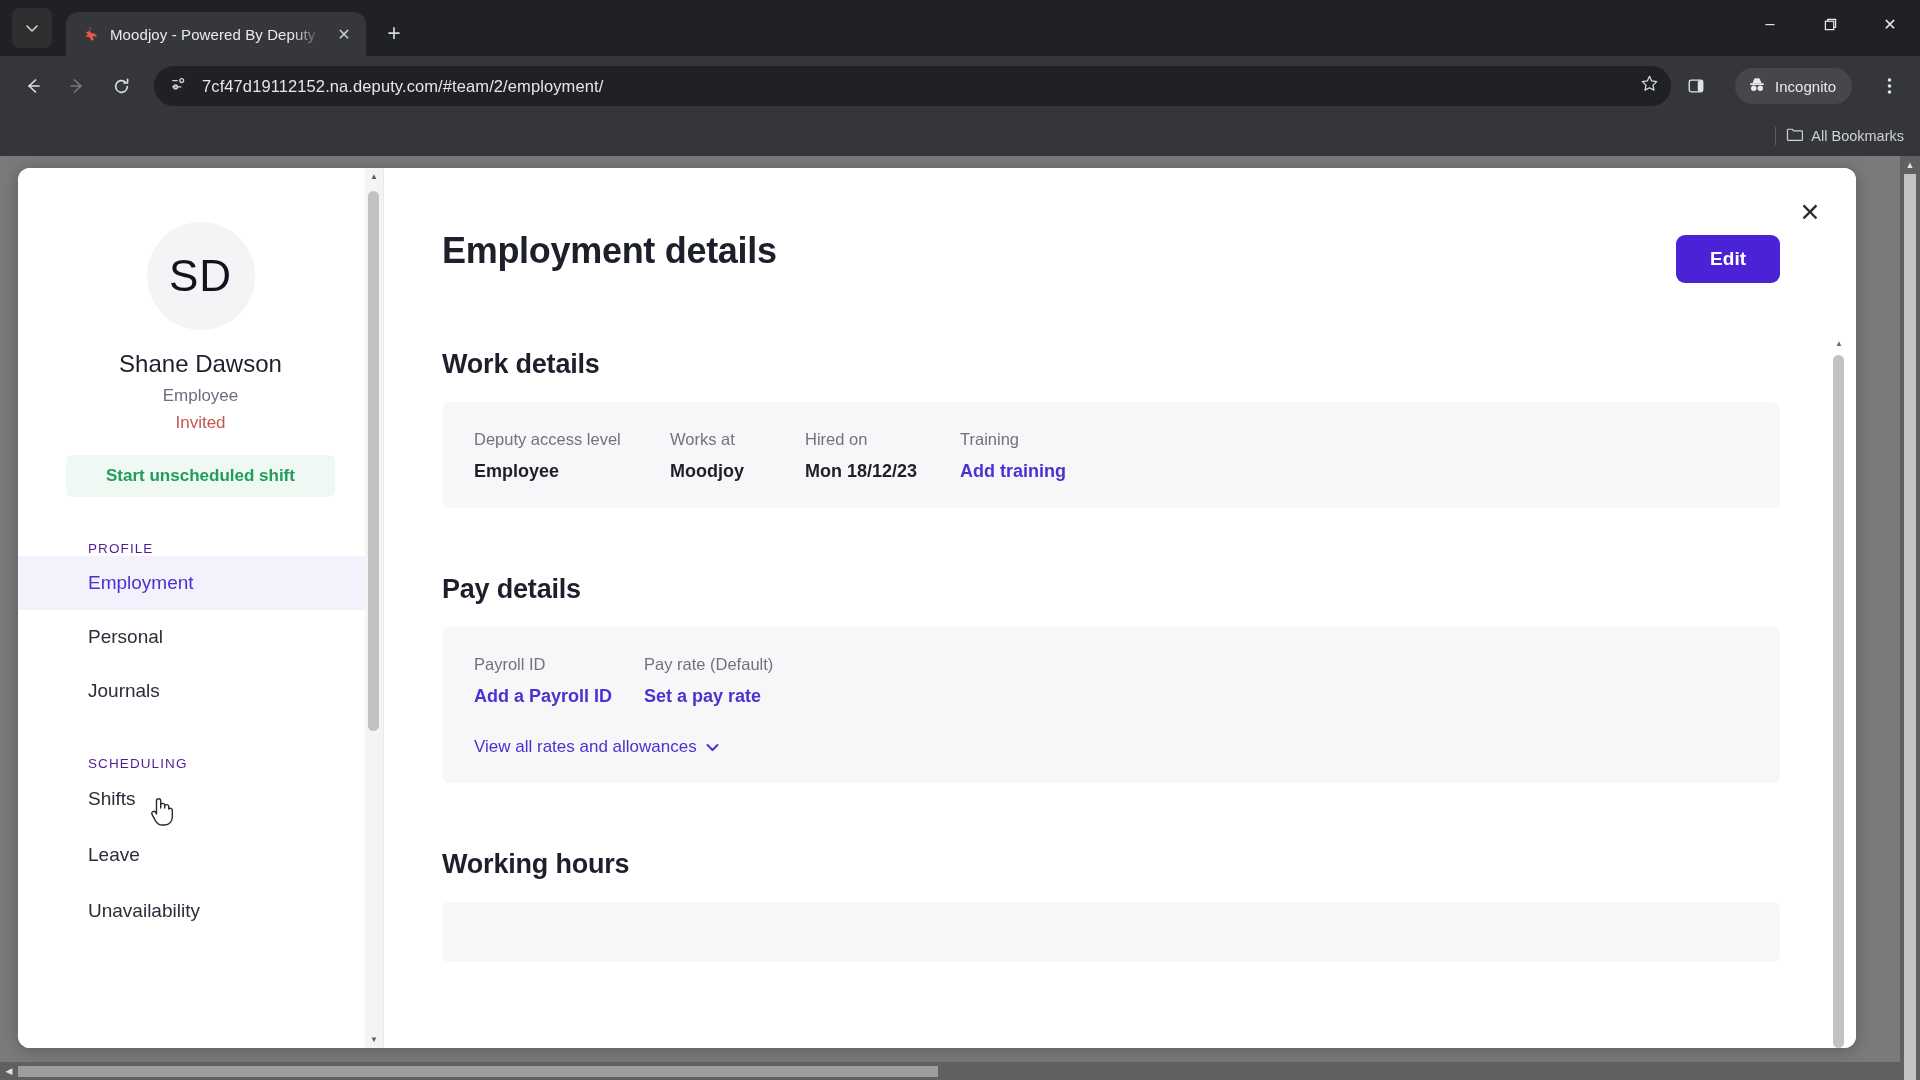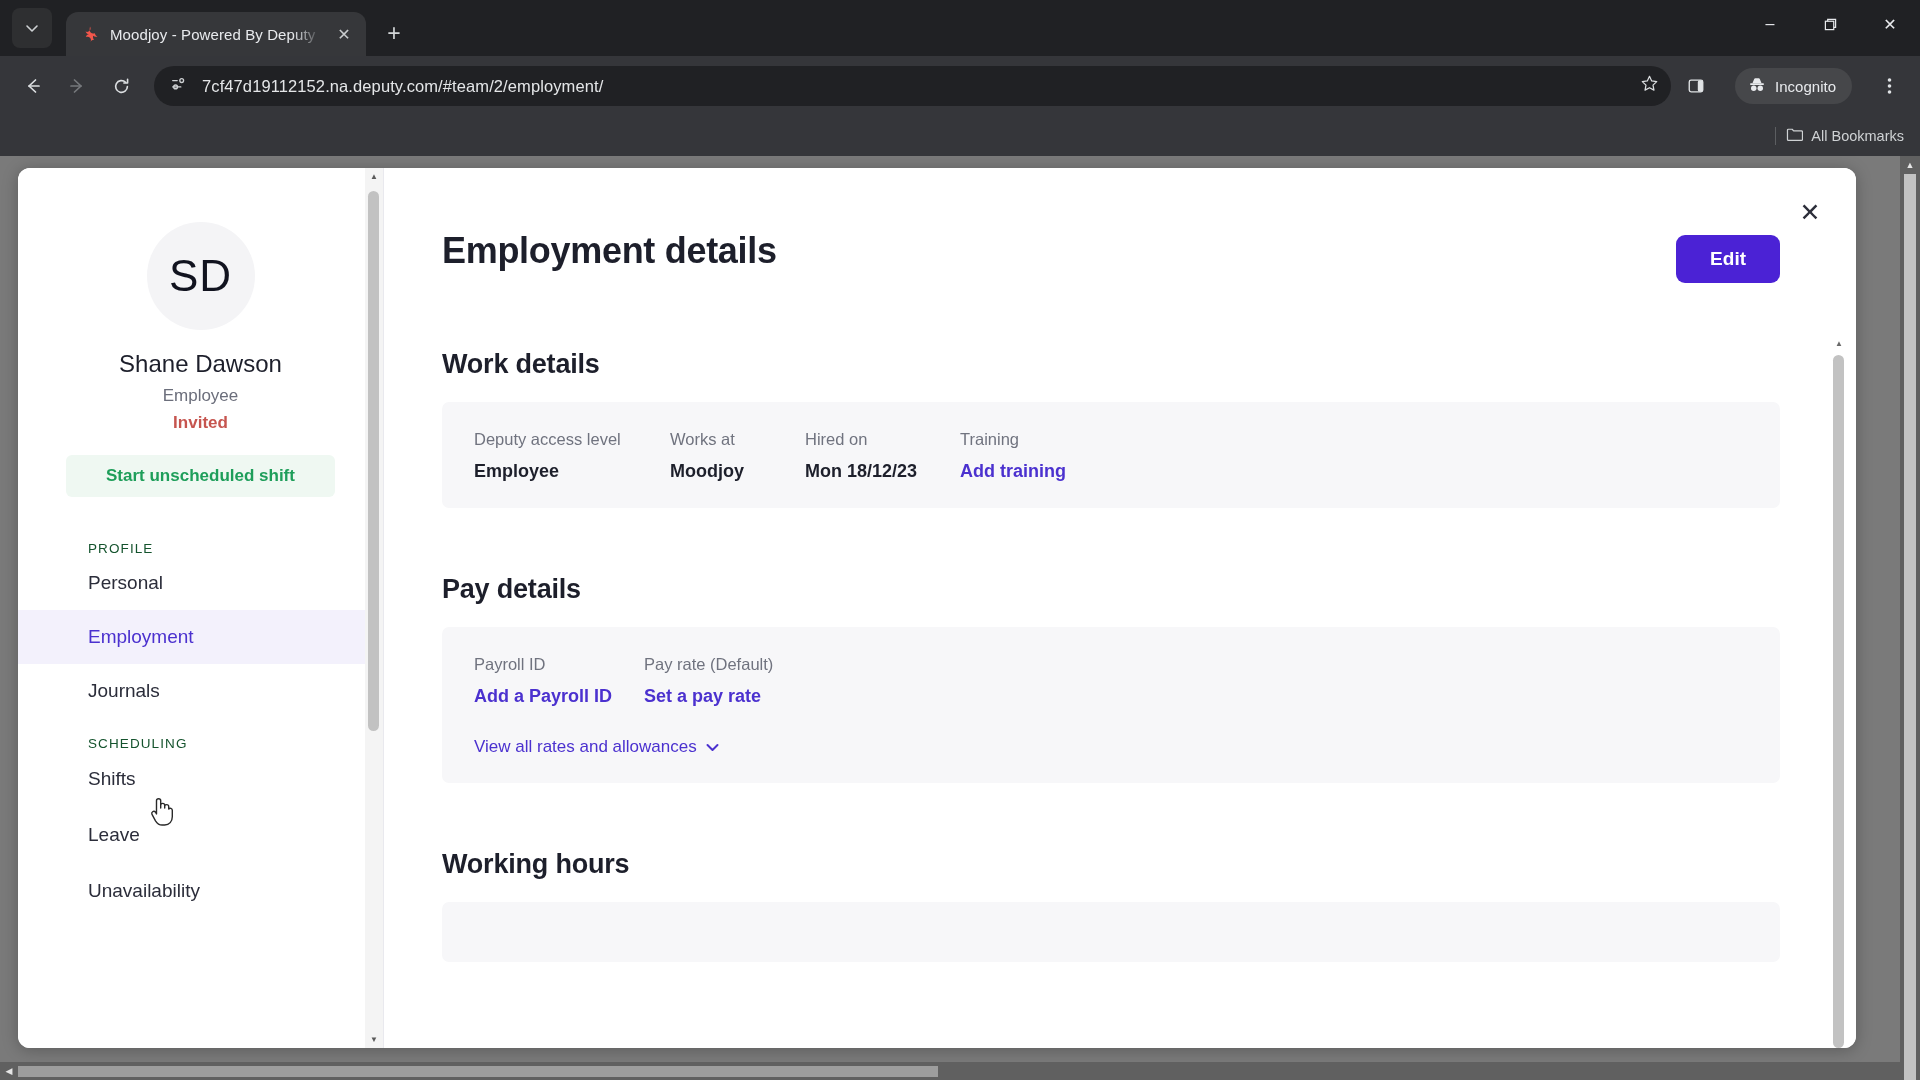--- a/index.html
+++ b/index.html
@@ -101,39 +101,39 @@
   }
   .sb-inner { flex: 1; overflow: hidden; padding-top: 10px; }
   .avatar-wrap { display:flex; justify-content:center; margin-top: 44px; }
   .avatar {
     width: 108px; height: 108px; border-radius: 50%; background: #f4f4f6;
     display: flex; align-items: center; justify-content: center;
     color: #11131f; font-size: 44px; font-weight: 500; letter-spacing: 1px;
   }
   .sb-name { text-align:center; margin-top: 20px; font-size: 24px; color: #1d1f2b; font-weight: 500;}
   .sb-role { text-align:center; margin-top: 8px; font-size: 17px; color: #6b6e7b; }
-  .sb-status { text-align:center; margin-top: 7px; font-size: 17px; color: #c6554f; font-weight: bold; }
+  .sb-status { text-align:center; margin-top: 7px; font-size: 17px; color: #c6554f; }
   .sb-shift-btn {
     margin: 22px 48px 0 48px; height: 42px; background: #eff8f2; border-radius: 6px;
     display:flex; align-items:center; justify-content:center;
     color: #1e9e5a; font-size: 17px; font-weight: 600;
   }
   .sb-group { margin-top: 44px; }
   .sb-group-label {
-    padding-left: 70px; color: #14532d; font-size: 13.5px; letter-spacing: 1.1px; font-weight: 400;
+    padding-left: 70px; color: #4c1d95; font-size: 13.5px; letter-spacing: 1.1px; font-weight: 400;
   }
   .sb-item {
     height: 54px; display: flex; align-items: center; padding-left: 70px;
     font-size: 19px; color: #2b2d3a; position: relative;
   }
   .sb-item.active { background: #f3f1fc; color: #4b31cf; font-weight: 500; }
   .sb-item.active::after {
     content: ""; position: absolute; right: 0; top: 6px; bottom: 6px; width: 4px; background: #4b31cf; border-radius: 2px;
   }
-  .sb-group.sched { margin-top: 18px; }
+  .sb-group.sched { margin-top: 38px; }
   .sb-group.sched .sb-item { height: 56px; }
 
   .sb-scroll {
     position: absolute; right: 0; top: 0; bottom: 0; width: 18px; background: #f4f4f4;
     display: flex; flex-direction: column; align-items: center;
   }
   .sb-scroll .arrow { height: 17px; width: 18px; display:flex; align-items:center; justify-content:center; color:#5a5a5a; font-size: 8px; }
   .sb-scroll .track { flex: 1; width: 18px; position: relative; }
   .sb-scroll .thumb { position:absolute; left: 3px; width: 11px; top: 6px; height: 540px; background: #c2c2c2; border-radius: 6px; }
 
@@ -297,25 +297,25 @@
           <div class="avatar-wrap">
             <div class="avatar">SD</div>
           </div>
           <div class="sb-name">Shane Dawson</div>
           <div class="sb-role">Employee</div>
           <div class="sb-status">Invited</div>
           <div class="sb-shift-btn">Start unscheduled shift</div>
 
           <div class="sb-group">
             <div class="sb-group-label">PROFILE</div>
+            <div class="sb-item active">
+              <span>Employment</span>
+            </div>
             <div class="sb-item">
               <span>Personal</span>
-            </div>
-            <div class="sb-item active">
-              <span>Employment</span>
             </div>
             <div class="sb-item">
               <span>Journals</span>
             </div>
           </div>
 
           <div class="sb-group sched">
             <div class="sb-group-label">SCHEDULING</div>
             <div class="sb-item">
               <span>Shifts</span>

